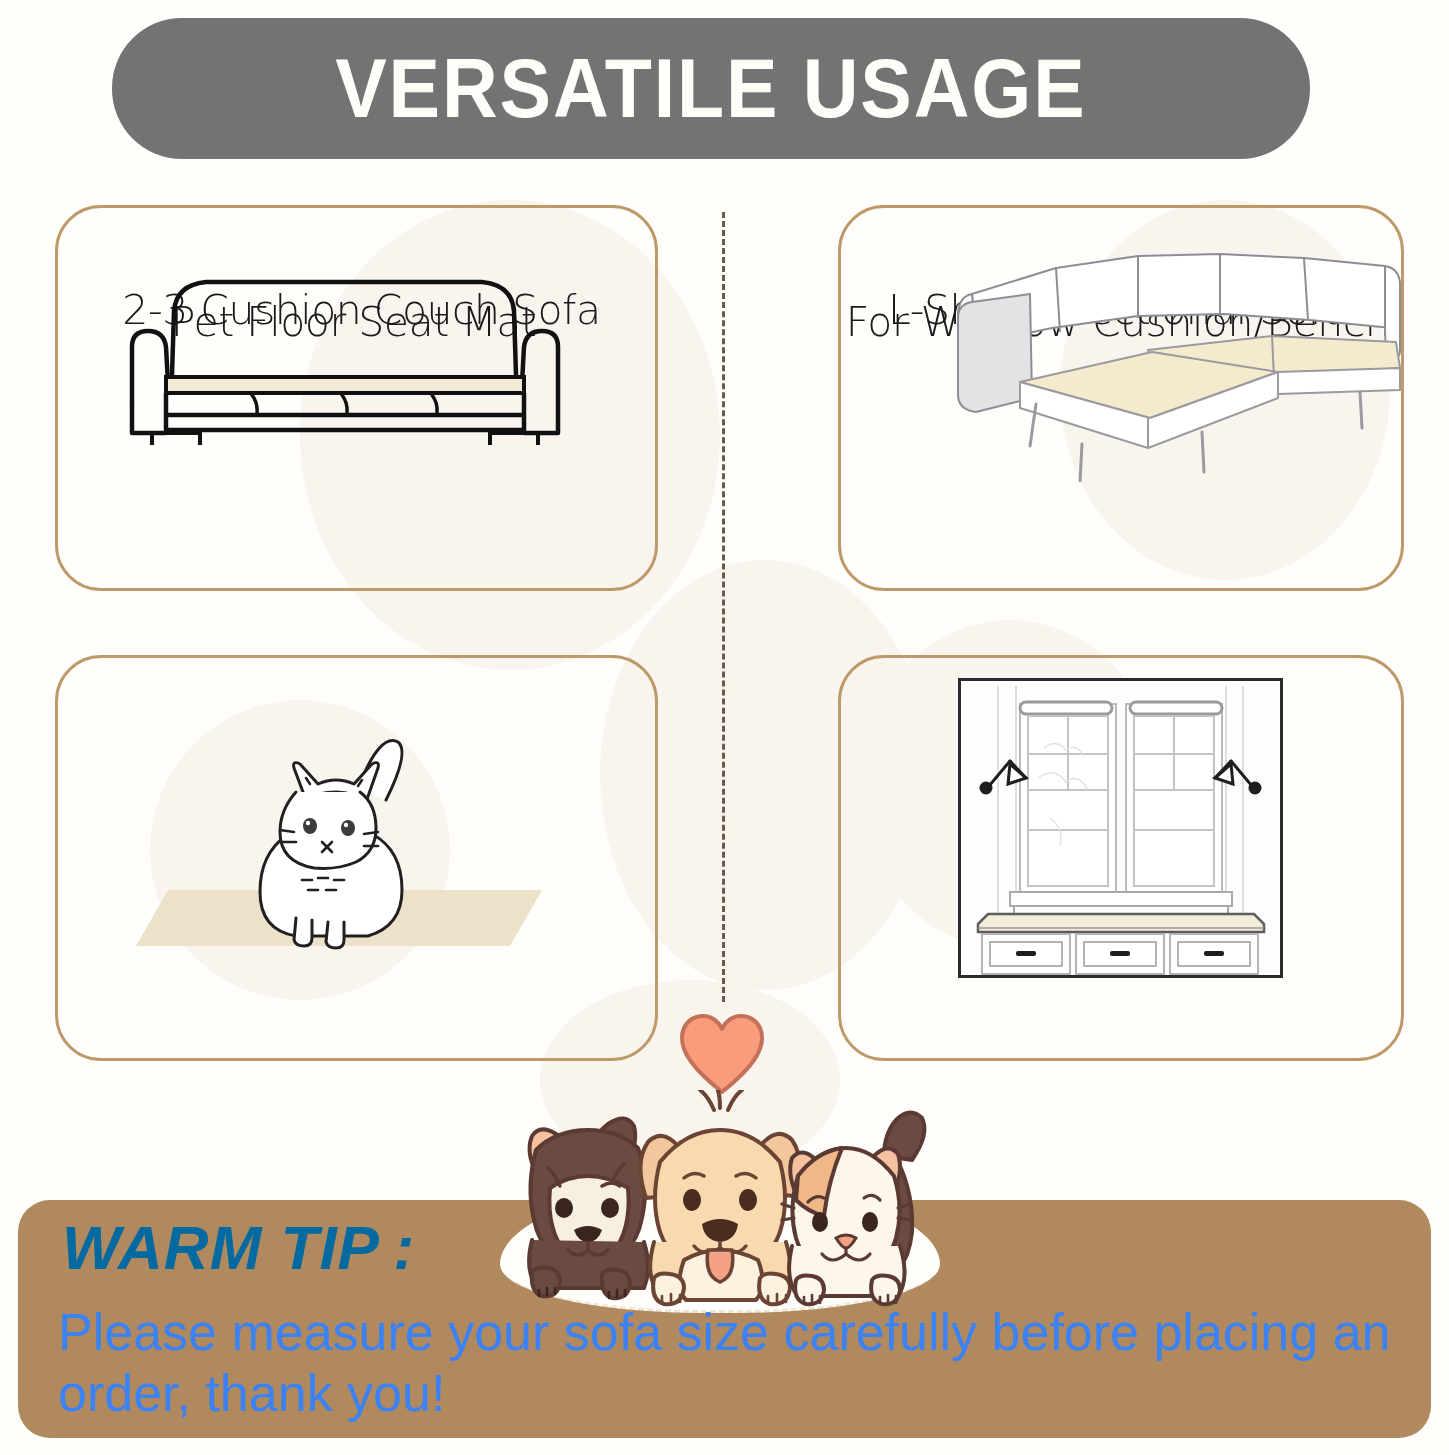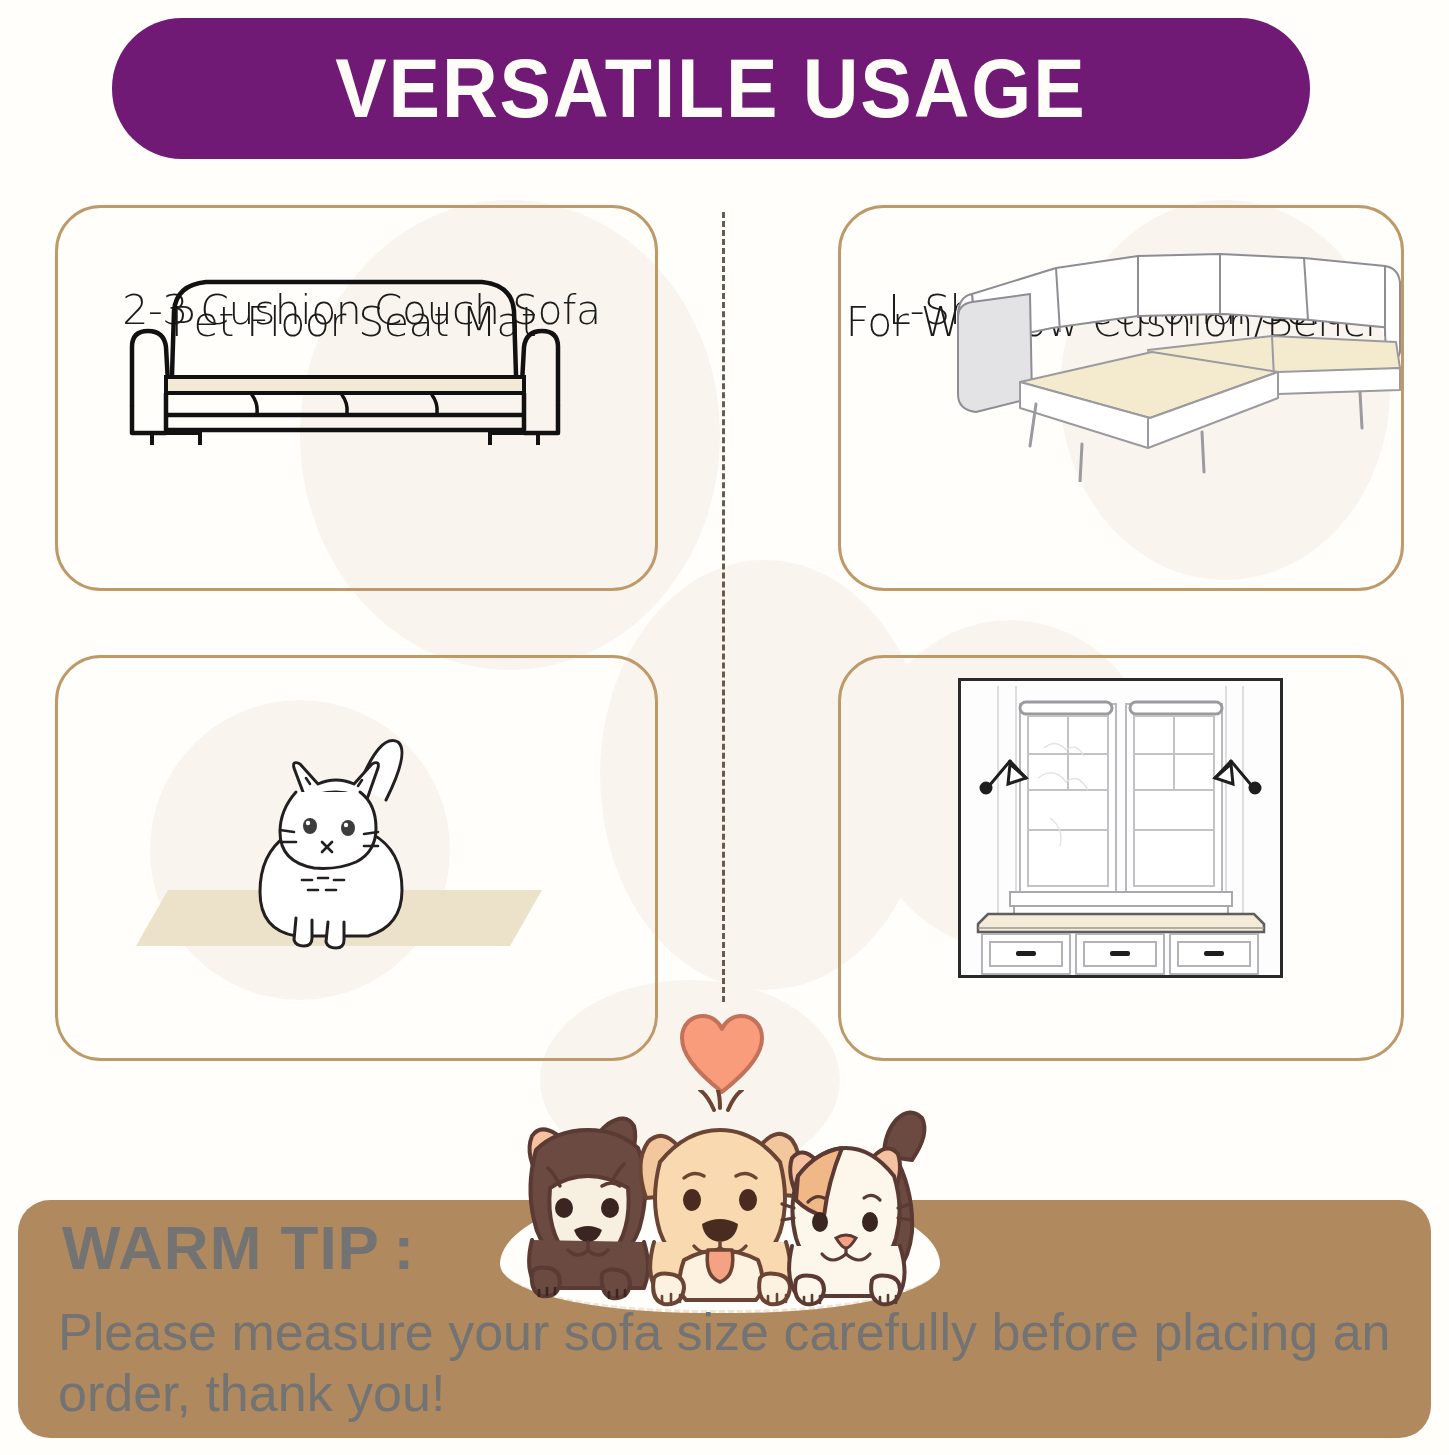--- a/index.html
+++ b/index.html
@@ -16,21 +16,21 @@
   .b1{left:300px;top:200px;width:420px;height:470px;}
   .b2{left:600px;top:560px;width:330px;height:430px;}
   .b3{left:860px;top:620px;width:300px;height:330px;}
   .b4{left:1060px;top:200px;width:330px;height:380px;}
   .b5{left:150px;top:700px;width:300px;height:300px;}
   .b6{left:540px;top:980px;width:300px;height:200px;}
 
   
   .title-banner{
     position:absolute;left:112px;top:18px;width:1198px;height:141px;
-    background:#701a75;border-radius:70px;
+    background:#737373;border-radius:70px;
     display:flex;align-items:center;justify-content:center;z-index:3;
   }
   .title-text{
     color:#fffdf7;font-size:83px;font-weight:bold;
     letter-spacing:2px;line-height:1;
     transform:scaleX(.93);
     white-space:nowrap;
     font-family:"Liberation Sans", sans-serif;
   }
 
@@ -76,27 +76,27 @@
     background:#b08a5e;border-radius:32px;z-index:3;
   }
   .tip-notch{
     position:absolute;left:500px;top:1185px;width:440px;height:125px;
     background:#fffefb;border-radius:50% 50% 46% 46% / 62% 62% 38% 38%;
     z-index:4;
     border-bottom:3px dashed #efe6d8;
   }
   .tip-title{
     position:absolute;left:62px;top:1212px;z-index:6;
-    color:#737373;font-size:62px;font-weight:bold;
+    color:#0369a1;font-size:62px;font-weight:bold;font-style:italic;
     letter-spacing:1px;white-space:nowrap;
     font-family:"Liberation Sans", sans-serif;
   }
   .tip-body{
     position:absolute;left:58px;top:1302px;width:1360px;z-index:6;
-    color:#737373;font-size:52px;line-height:1.18;font-weight:400;
+    color:#3b82f6;font-size:52px;line-height:1.18;font-weight:400;
     font-family:"Liberation Sans", sans-serif;
   }
 
   
   .pets{position:absolute;left:498px;top:1090px;width:450px;height:230px;z-index:7;}
 </style>
 </head>
 <body>
 
 <div class="bg-blobs">

